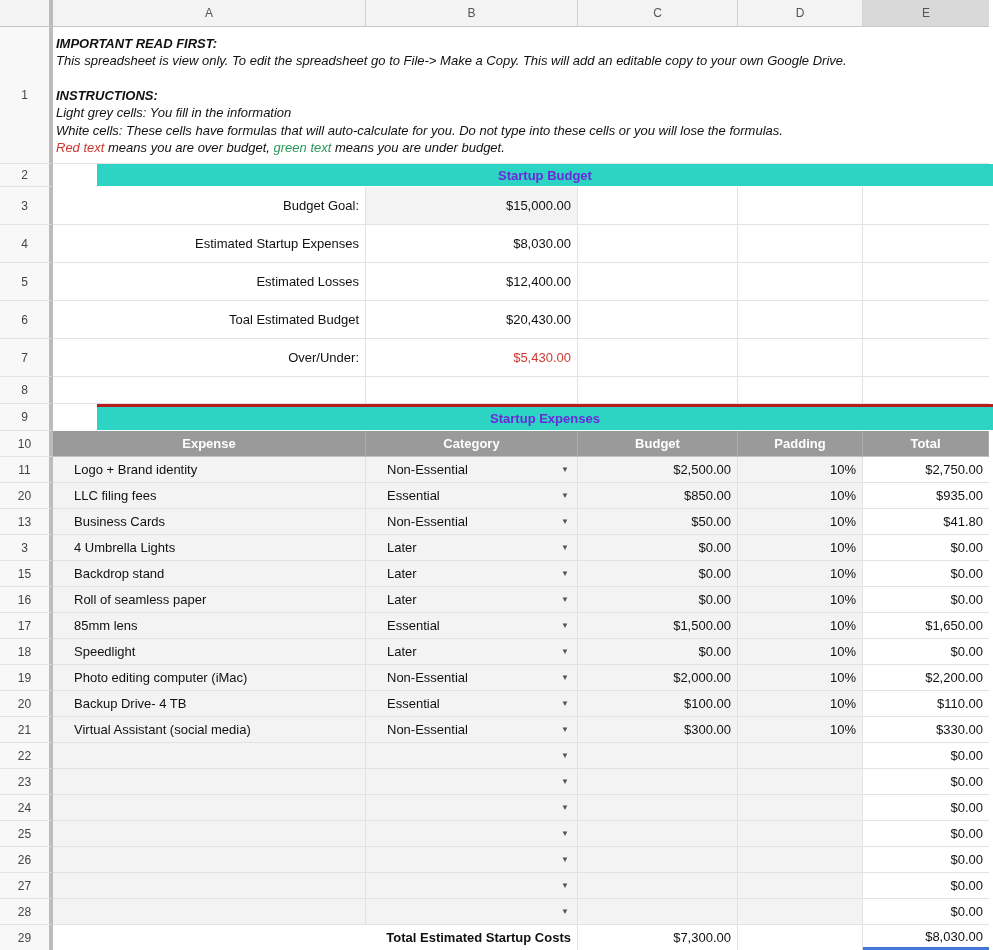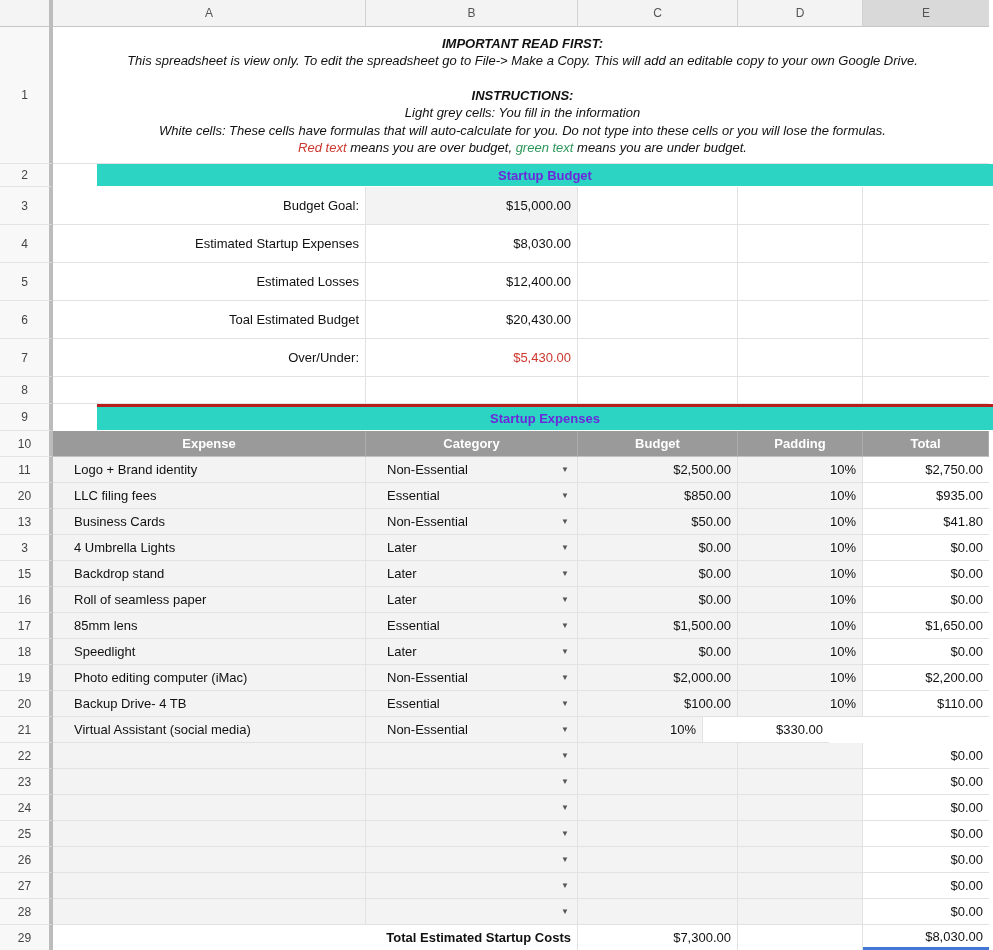--- a/index.html
+++ b/index.html
@@ -24,21 +24,21 @@
   .cell{flex:none;box-sizing:border-box;border-right:1px solid #e2e2e2;border-bottom:1px solid #e2e2e2;
     display:flex;align-items:center;overflow:hidden;white-space:nowrap;}
   .wA{width:313px}.wB{width:212px}.wC{width:160px}.wD{width:125px}.wE{width:126px;border-right:none}
   .left{justify-content:flex-start;padding-left:21px;}
   .right{justify-content:flex-end;padding-right:6px;}
   .shaded{background:#f3f3f3;}
   .red{color:#cc382e;}
   .bold{font-weight:bold;}
   
   .instr{width:936px;box-sizing:border-box;border-bottom:1px solid #e2e2e2;background:#fff;
-    font-style:italic;padding:8px 0 0 3px;line-height:17.4px;text-align:center;}
+    font-style:italic;padding:8px 0 0 3px;line-height:17.4px;}
   .iline{white-space:nowrap;}
   .ispacer{height:17px;}
   .bold-it{font-weight:bold;}
   .green{color:#2c9658;}
   
   .teal-cell{width:936px;box-sizing:border-box;background:#2bd4c3;color:#6d28d9;font-weight:bold;
     display:flex;align-items:center;justify-content:center;border-bottom:1px solid #fff;margin-left:44px;}
   .teal-gap{border-top:3px solid #b91c1c;}
   
   .gray-hdr{background:#9a9a9a;color:#fff;font-weight:600;justify-content:center;padding:0;
@@ -259,20 +259,21 @@
         <div class="cell wD shaded right">10%</div>
         <div class="cell wE right">$110.00</div>
       </div>
       <div class="row h26">
         <div class="rownum">21</div>
         <div class="cell wA shaded left">Virtual Assistant (social media)</div>
         <div class="cell wB shaded left catcell">
           <span>Non-Essential</span>
           <span class="dd-arrow">▼</span>
         </div>
+        <div class="cell wC shaded right">$300.00</div>
         <div class="cell wD shaded right">10%</div>
         <div class="cell wE right">$330.00</div>
       </div>
       <div class="row h26">
         <div class="rownum">22</div>
         <div class="cell wA shaded left"></div>
         <div class="cell wB shaded left catcell">
           <span></span>
           <span class="dd-arrow">▼</span>
         </div>

